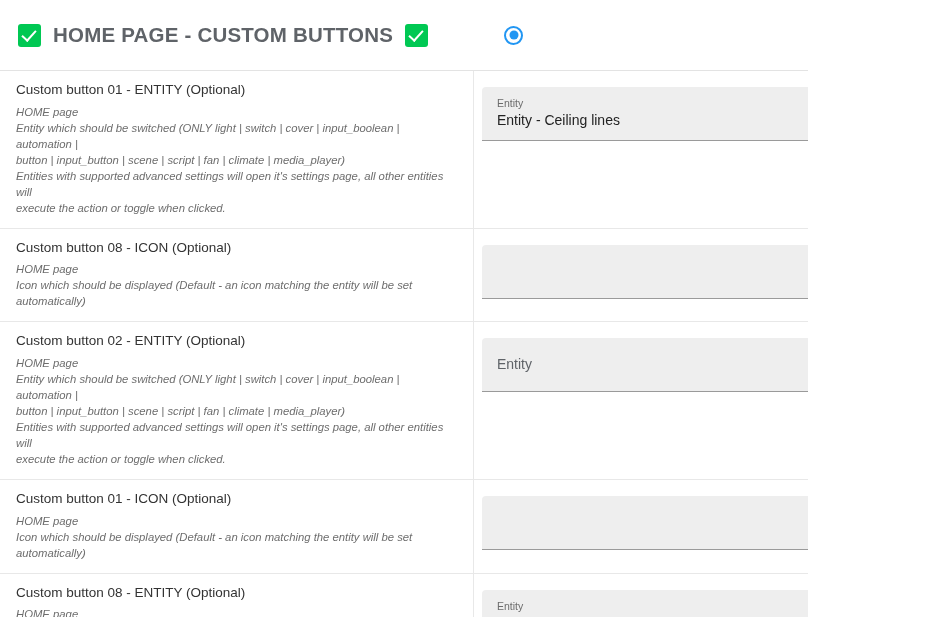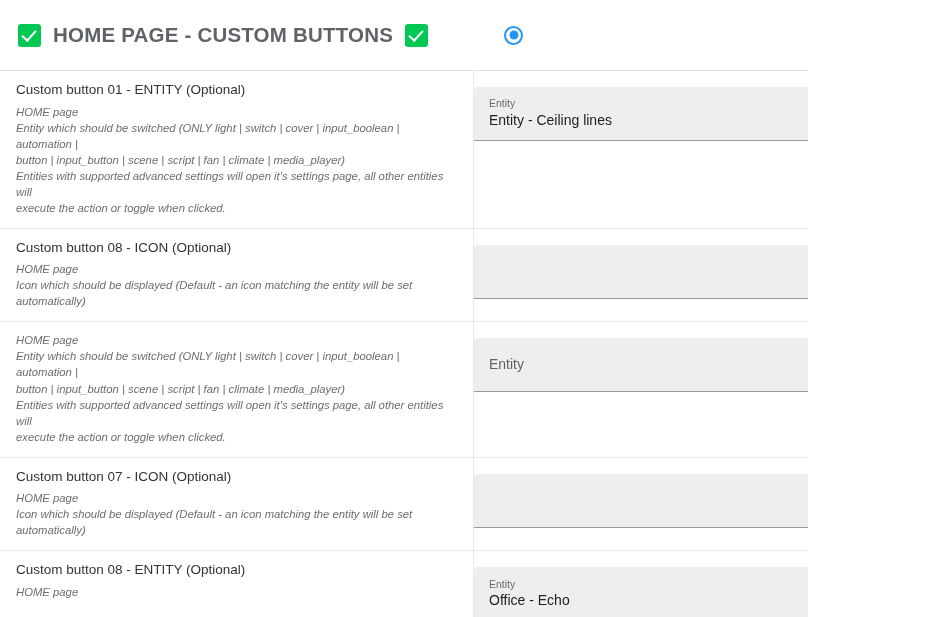--- a/index.html
+++ b/index.html
@@ -70,20 +70,21 @@
     border-radius: 50%;
     background: #2196f3;
   }
 
   
   .row {
     display: flex;
     border-bottom: 1px solid #e8e8e8;
     background: #ffffff;
     min-height: 78px;
+    gap: 8px;
   }
   .row-left {
     width: 474px;
     flex: 0 0 474px;
     padding: 10px 16px 12px 16px;
     border-right: 1px solid #e8e8e8;
   }
   .row-title {
     font-size: 13.5px;
     color: #333333;
@@ -225,20 +226,21 @@
             <div class="field-texts"></div>
             <div class="field-icons">
               <div class="clear-icon"></div>
               <div class="caret-icon"></div>
             </div>
           </div>
         </div>
       </div>
       <div class="row">
         <div class="row-left">
+          <div class="row-title">Custom button 02 - ENTITY (Optional)</div>
           <div class="row-desc">
             <div>HOME page</div>
             <div>Entity which should be switched (ONLY light | switch | cover | input_boolean | automation |</div>
             <div>button | input_button | scene | script | fan | climate | media_player)</div>
             <div>Entities with supported advanced settings will open it's settings page, all other entities will</div>
             <div>execute the action or toggle when clicked.</div>
           </div>
         </div>
         <div class="row-right">
           <div class="field">
@@ -247,21 +249,21 @@
             </div>
             <div class="field-icons">
               <div class="clear-icon"></div>
               <div class="caret-icon"></div>
             </div>
           </div>
         </div>
       </div>
       <div class="row">
         <div class="row-left">
-          <div class="row-title">Custom button 07 - ICON (Optional)</div>
+          <div class="row-title">Custom button 01 - ICON (Optional)</div>
           <div class="row-desc">
             <div>HOME page</div>
             <div>Icon which should be displayed (Default - an icon matching the entity will be set</div>
             <div>automatically)</div>
           </div>
         </div>
         <div class="row-right">
           <div class="field">
             <div class="field-texts"></div>
             <div class="field-icons">

